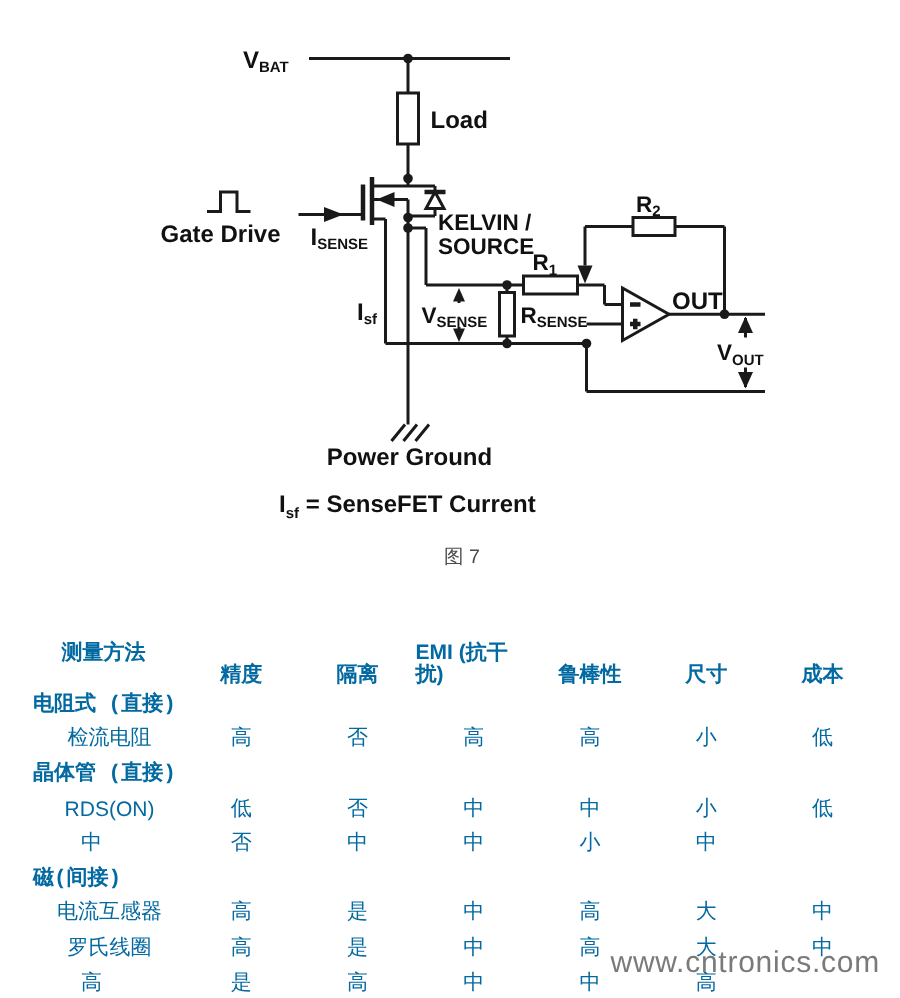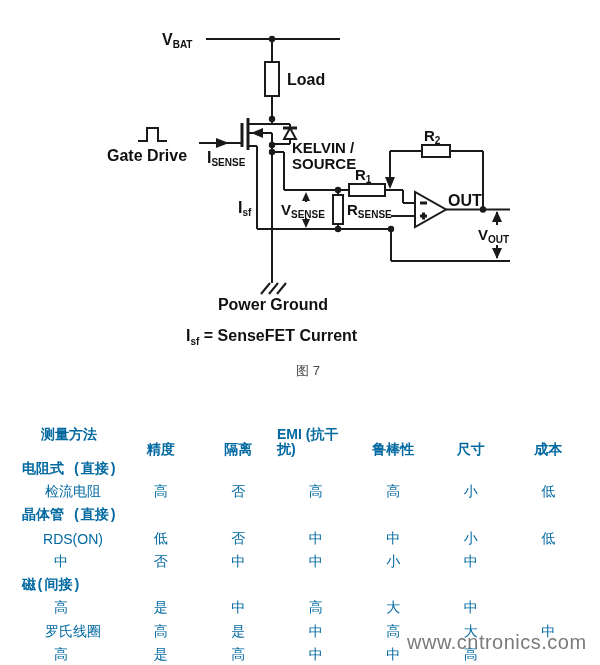--- a/index.html
+++ b/index.html
@@ -164,20 +164,21 @@
       <div class="vcell">中</div>
       <div class="vcell">中</div>
       <div class="vcell">小</div>
       <div class="vcell">中</div>
     </div>
 
     <div class="trow">
       <div class="group-cell">磁(间接)</div>
     </div>
     <div class="trow">
+      <div class="label-cell">电流互感器</div>
       <div class="vcell">高</div>
       <div class="vcell">是</div>
       <div class="vcell">中</div>
       <div class="vcell">高</div>
       <div class="vcell">大</div>
       <div class="vcell">中</div>
     </div>
     <div class="trow">
       <div class="label-cell">罗氏线圈</div>
       <div class="vcell">高</div>

